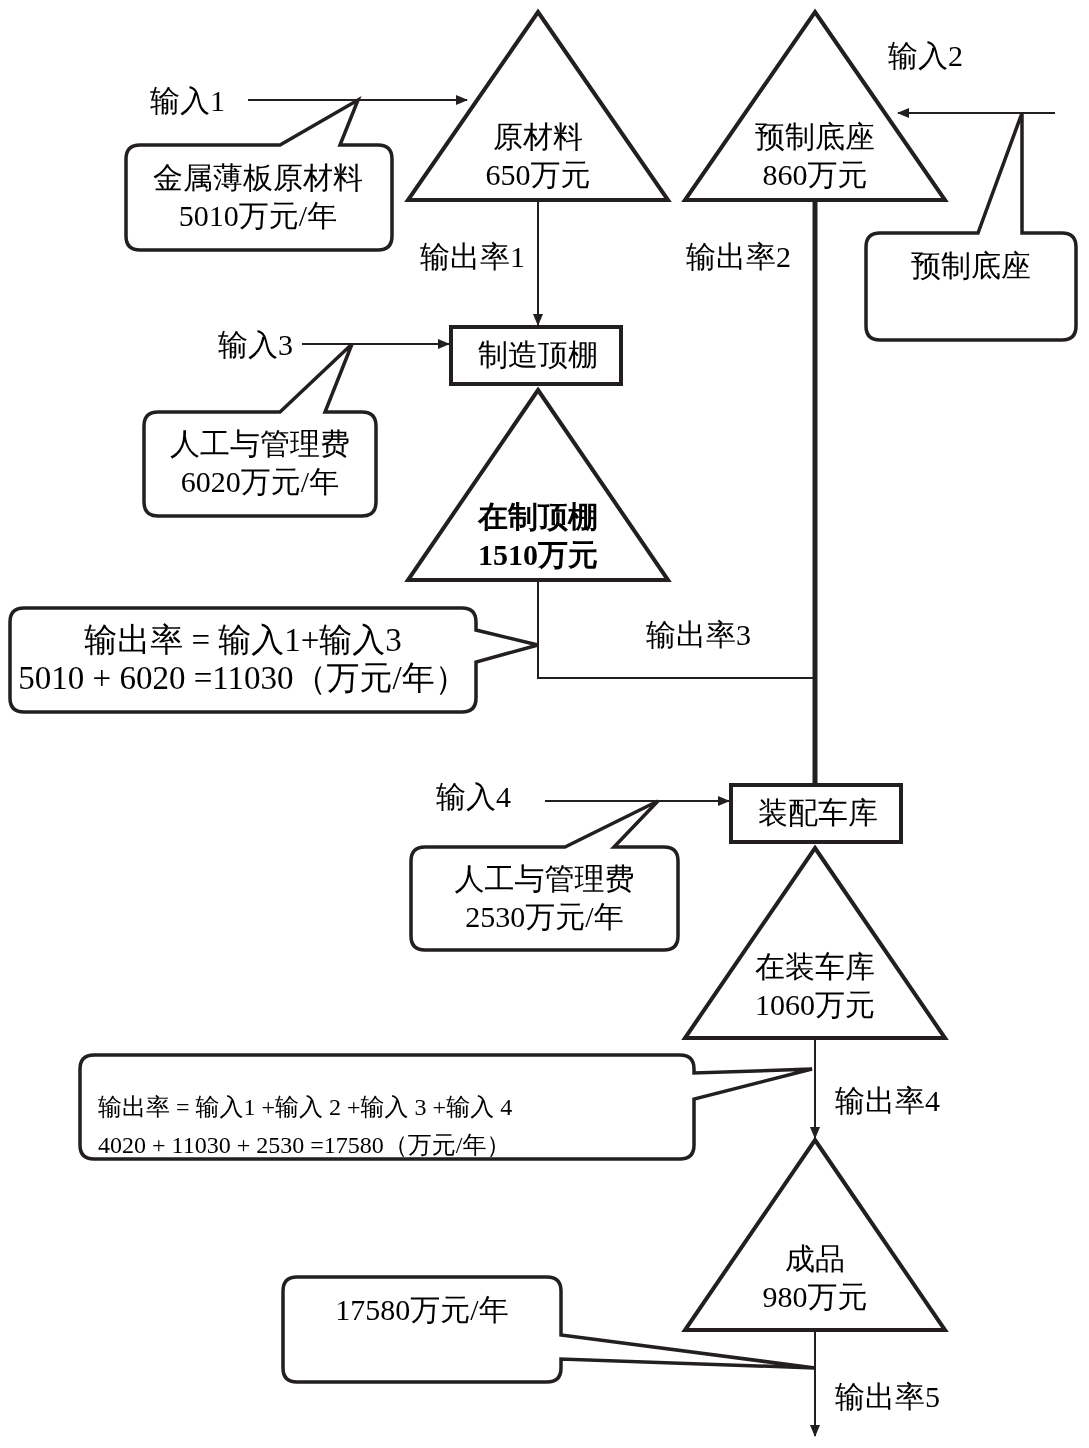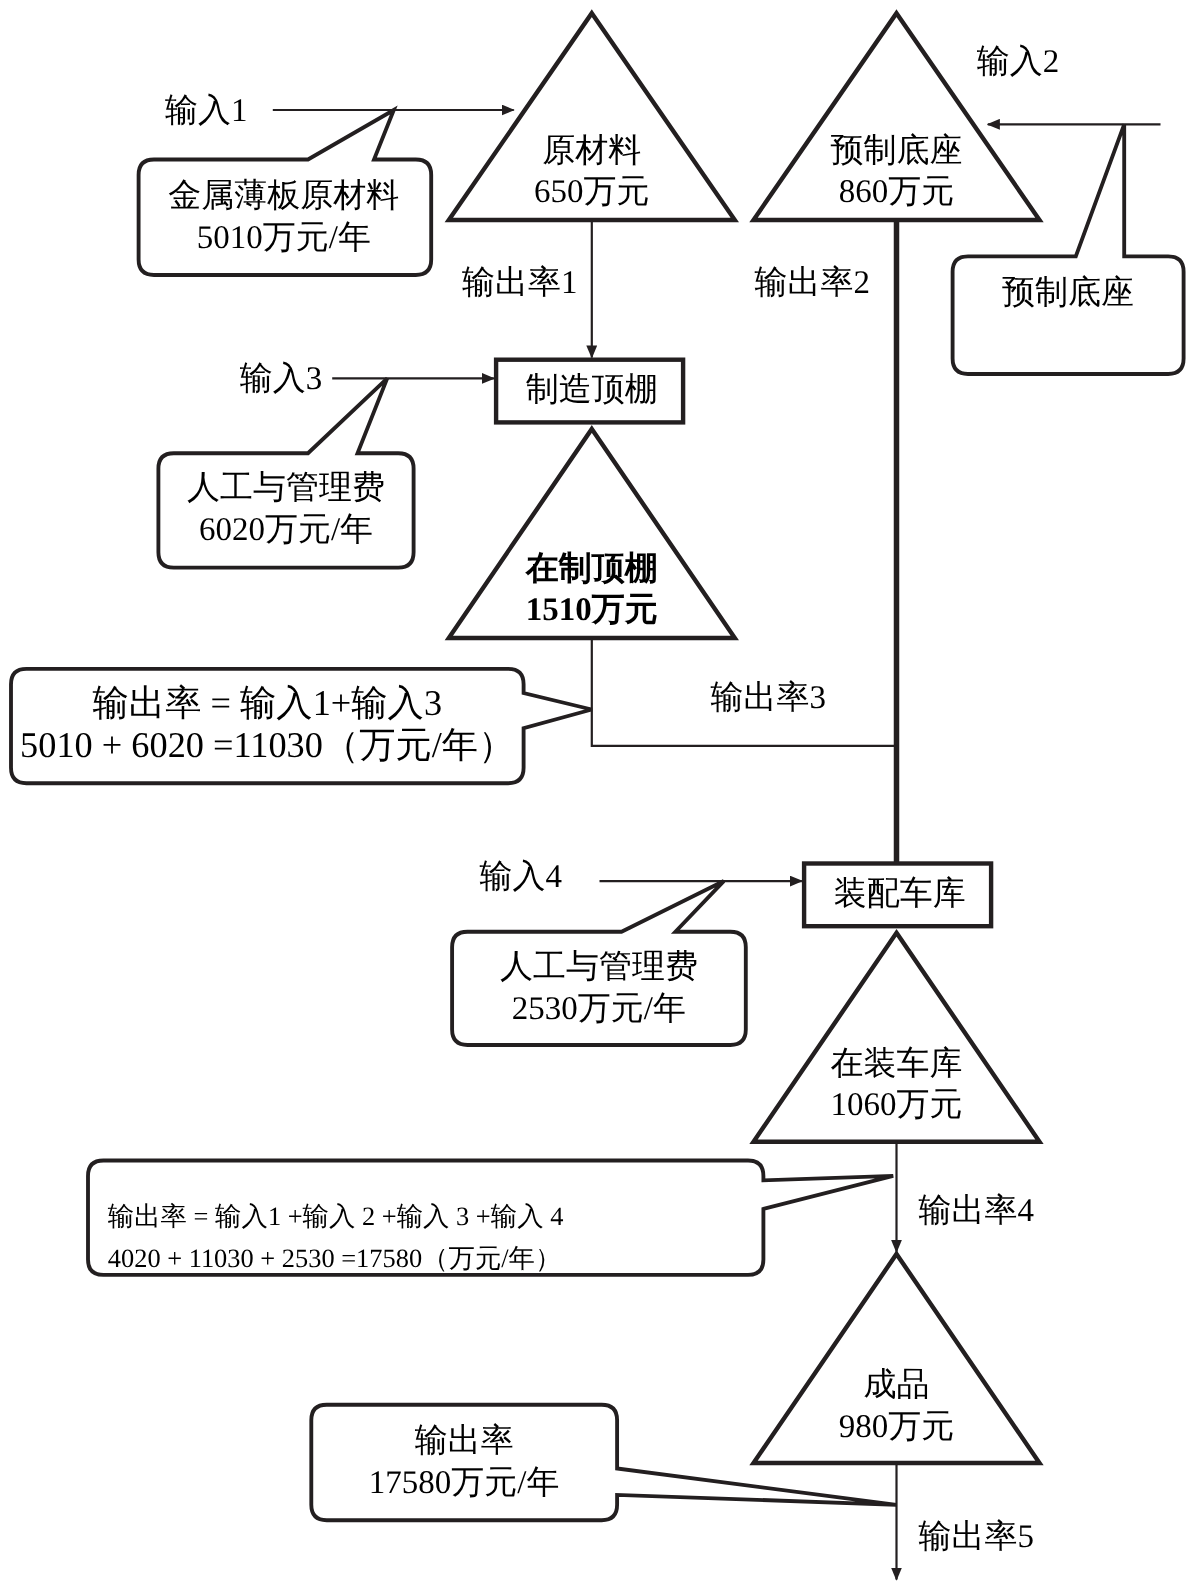--- a/index.html
+++ b/index.html
@@ -101,15 +101,14 @@
 </div>
 <div class="lbl ctr" style="left:411px;top:860px;width:267px;">
   <div>人工与管理费</div>
   <div>2530万元/年</div>
 </div>
 <div class="lbl" style="left:98px;top:1068px;font-size:24px;margin-top:20px;">
   <div>输出率 = 输入1 +输入 2 +输入 3 +输入 4</div>
   <div>4020 + 11030 + 2530 =17580（万元/年）</div>
 </div>
 <div class="lbl ctr" style="left:283px;top:1291px;width:278px;">
-  <div>输出率</div>
   <div>17580万元/年</div>
 </div>
 
 </body></html>

